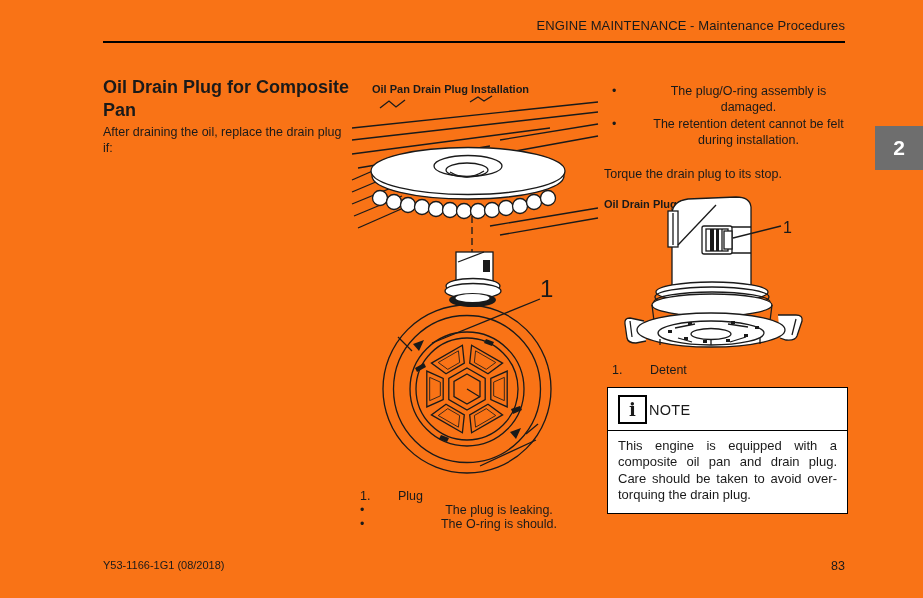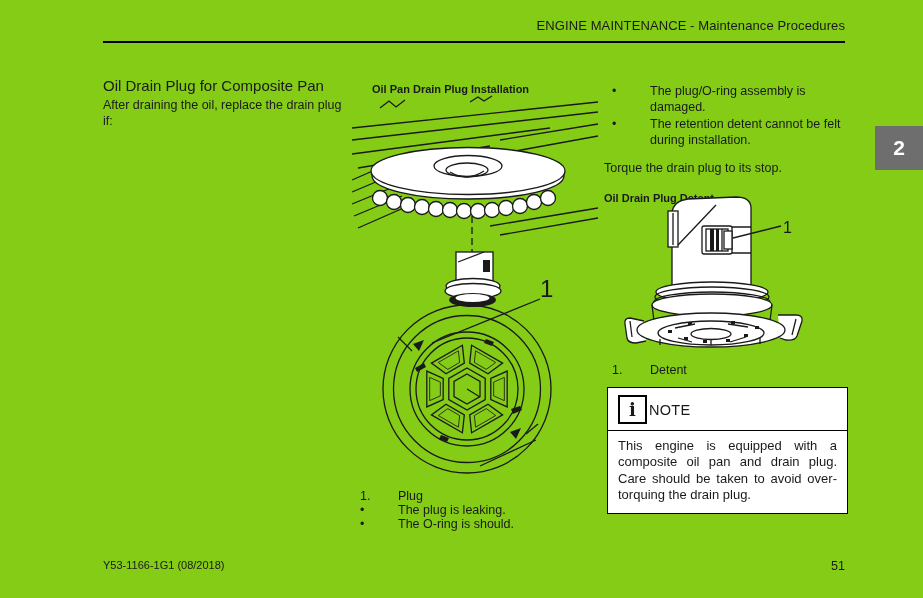--- a/index.html
+++ b/index.html
@@ -1,42 +1,42 @@
 <!DOCTYPE html>
 <html><head>
 <meta charset="utf-8">
 <style>
   html,body{margin:0;padding:0;background:#fff;}
   #page{
-    position:relative;width:923px;height:598px;background:#84cc16;
+    position:relative;width:923px;height:598px;background:#f97316;
     font-family:"Liberation Sans","DejaVu Sans",sans-serif;color:#1a1a1a;
     overflow:hidden;
   }
   .abs{position:absolute;}
   
   #hdr-title{top:18px;left:103px;width:742px;text-align:right;font-size:13px;letter-spacing:.1px;}
   #hdr-rule{top:41px;left:103px;width:742px;height:2px;background:#000;}
   
   #side-tab{top:126px;right:0;width:48px;height:44px;background:#6e6e6e;color:#fff;
     display:flex;align-items:center;justify-content:center;font-size:21px;font-weight:bold;}
   
   #left-col{top:76px;left:103px;width:250px;font-size:12.5px;line-height:1.28;}
-  #left-col h1{margin:0 0 2px 0;font-size:15px;font-weight:normal;}
+  #left-col h1{margin:0 0 2px 0;font-size:18px;font-weight:bold;}
   #left-col .body{}
   
   #mid-caption{top:83px;left:372px;width:248px;font-size:11px;font-weight:bold;}
   #fig1{top:94px;left:350px;}
   #mid-legend{top:489px;left:352px;width:248px;font-size:12.5px;}
   
   #right-col{top:83px;left:604px;width:243px;font-size:12.5px;line-height:1.3;}
   .blist{margin:0;padding:0;list-style:none;}
   .blist li{display:flex;}
   .blist .mk{width:38px;padding-left:8px;flex:0 0 auto;}
-  .blist .tx{flex:1;}
-  #right-col .torque{margin-top:12px;}
+  .blist .tx{flex:1;text-align:center;}
+  #right-col .torque{margin-top:18px;}
   #right-col .fig-cap{margin-top:15px;font-size:11px;font-weight:bold;}
   #fig2{top:193px;left:600px;}
   #right-legend{top:363px;left:604px;width:243px;font-size:12.5px;}
   .legend-row{display:flex;}
   .legend-row .mk{width:38px;padding-left:8px;flex:0 0 auto;}
   
   #note-box{top:387px;left:607px;width:239px;border:1.5px solid #000;background:#fff;}
   #note-head{display:flex;align-items:center;padding:7px 10px 6px 10px;}
   #note-icon{width:25px;height:25px;border:2px solid #000;display:flex;align-items:center;justify-content:center;
     font-family:"DejaVu Serif","Liberation Serif",serif;font-weight:bold;font-size:18px;line-height:1;}
@@ -253,15 +253,15 @@
 
   <div class="abs" id="note-box">
     <div id="note-head">
       <div id="note-icon">i</div>
       <div id="note-title">NOTE</div>
     </div>
     <div id="note-body">This engine is equipped with a composite oil pan and drain plug. Care should be taken to avoid over-torquing the drain plug.</div>
   </div>
 
   <div class="abs" id="ftr-doc">Y53-1166-1G1 (08/2018)</div>
-  <div class="abs" id="ftr-page">51</div>
+  <div class="abs" id="ftr-page">83</div>
 
 </div>
 
 </body></html>

